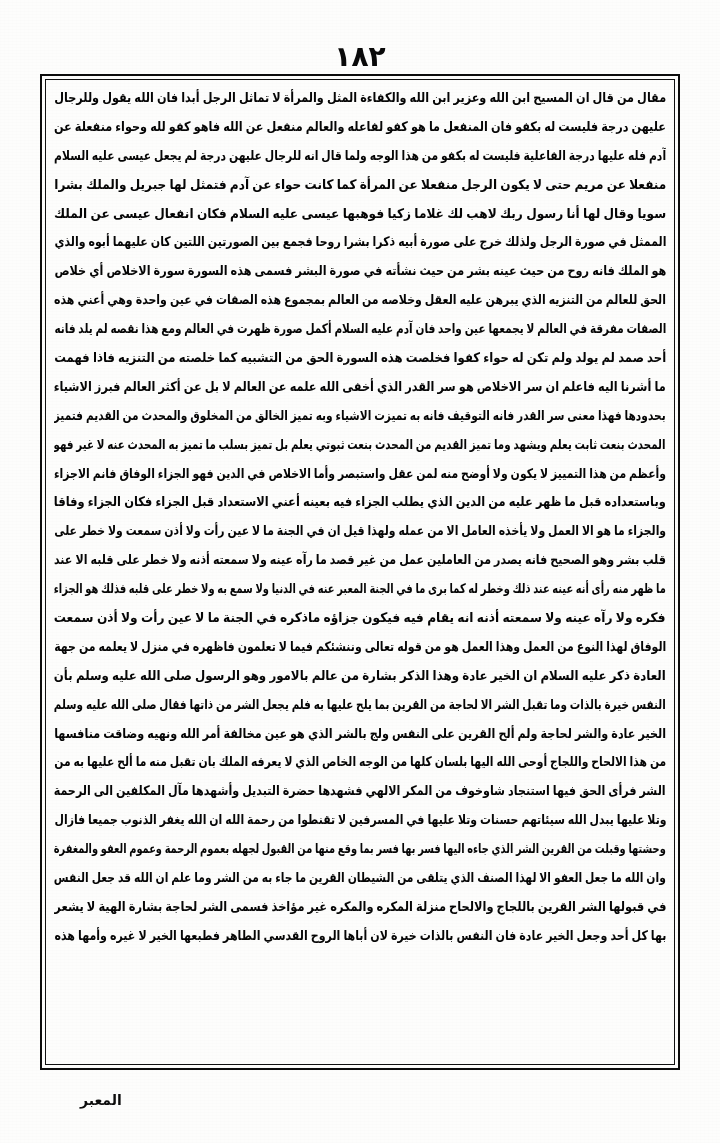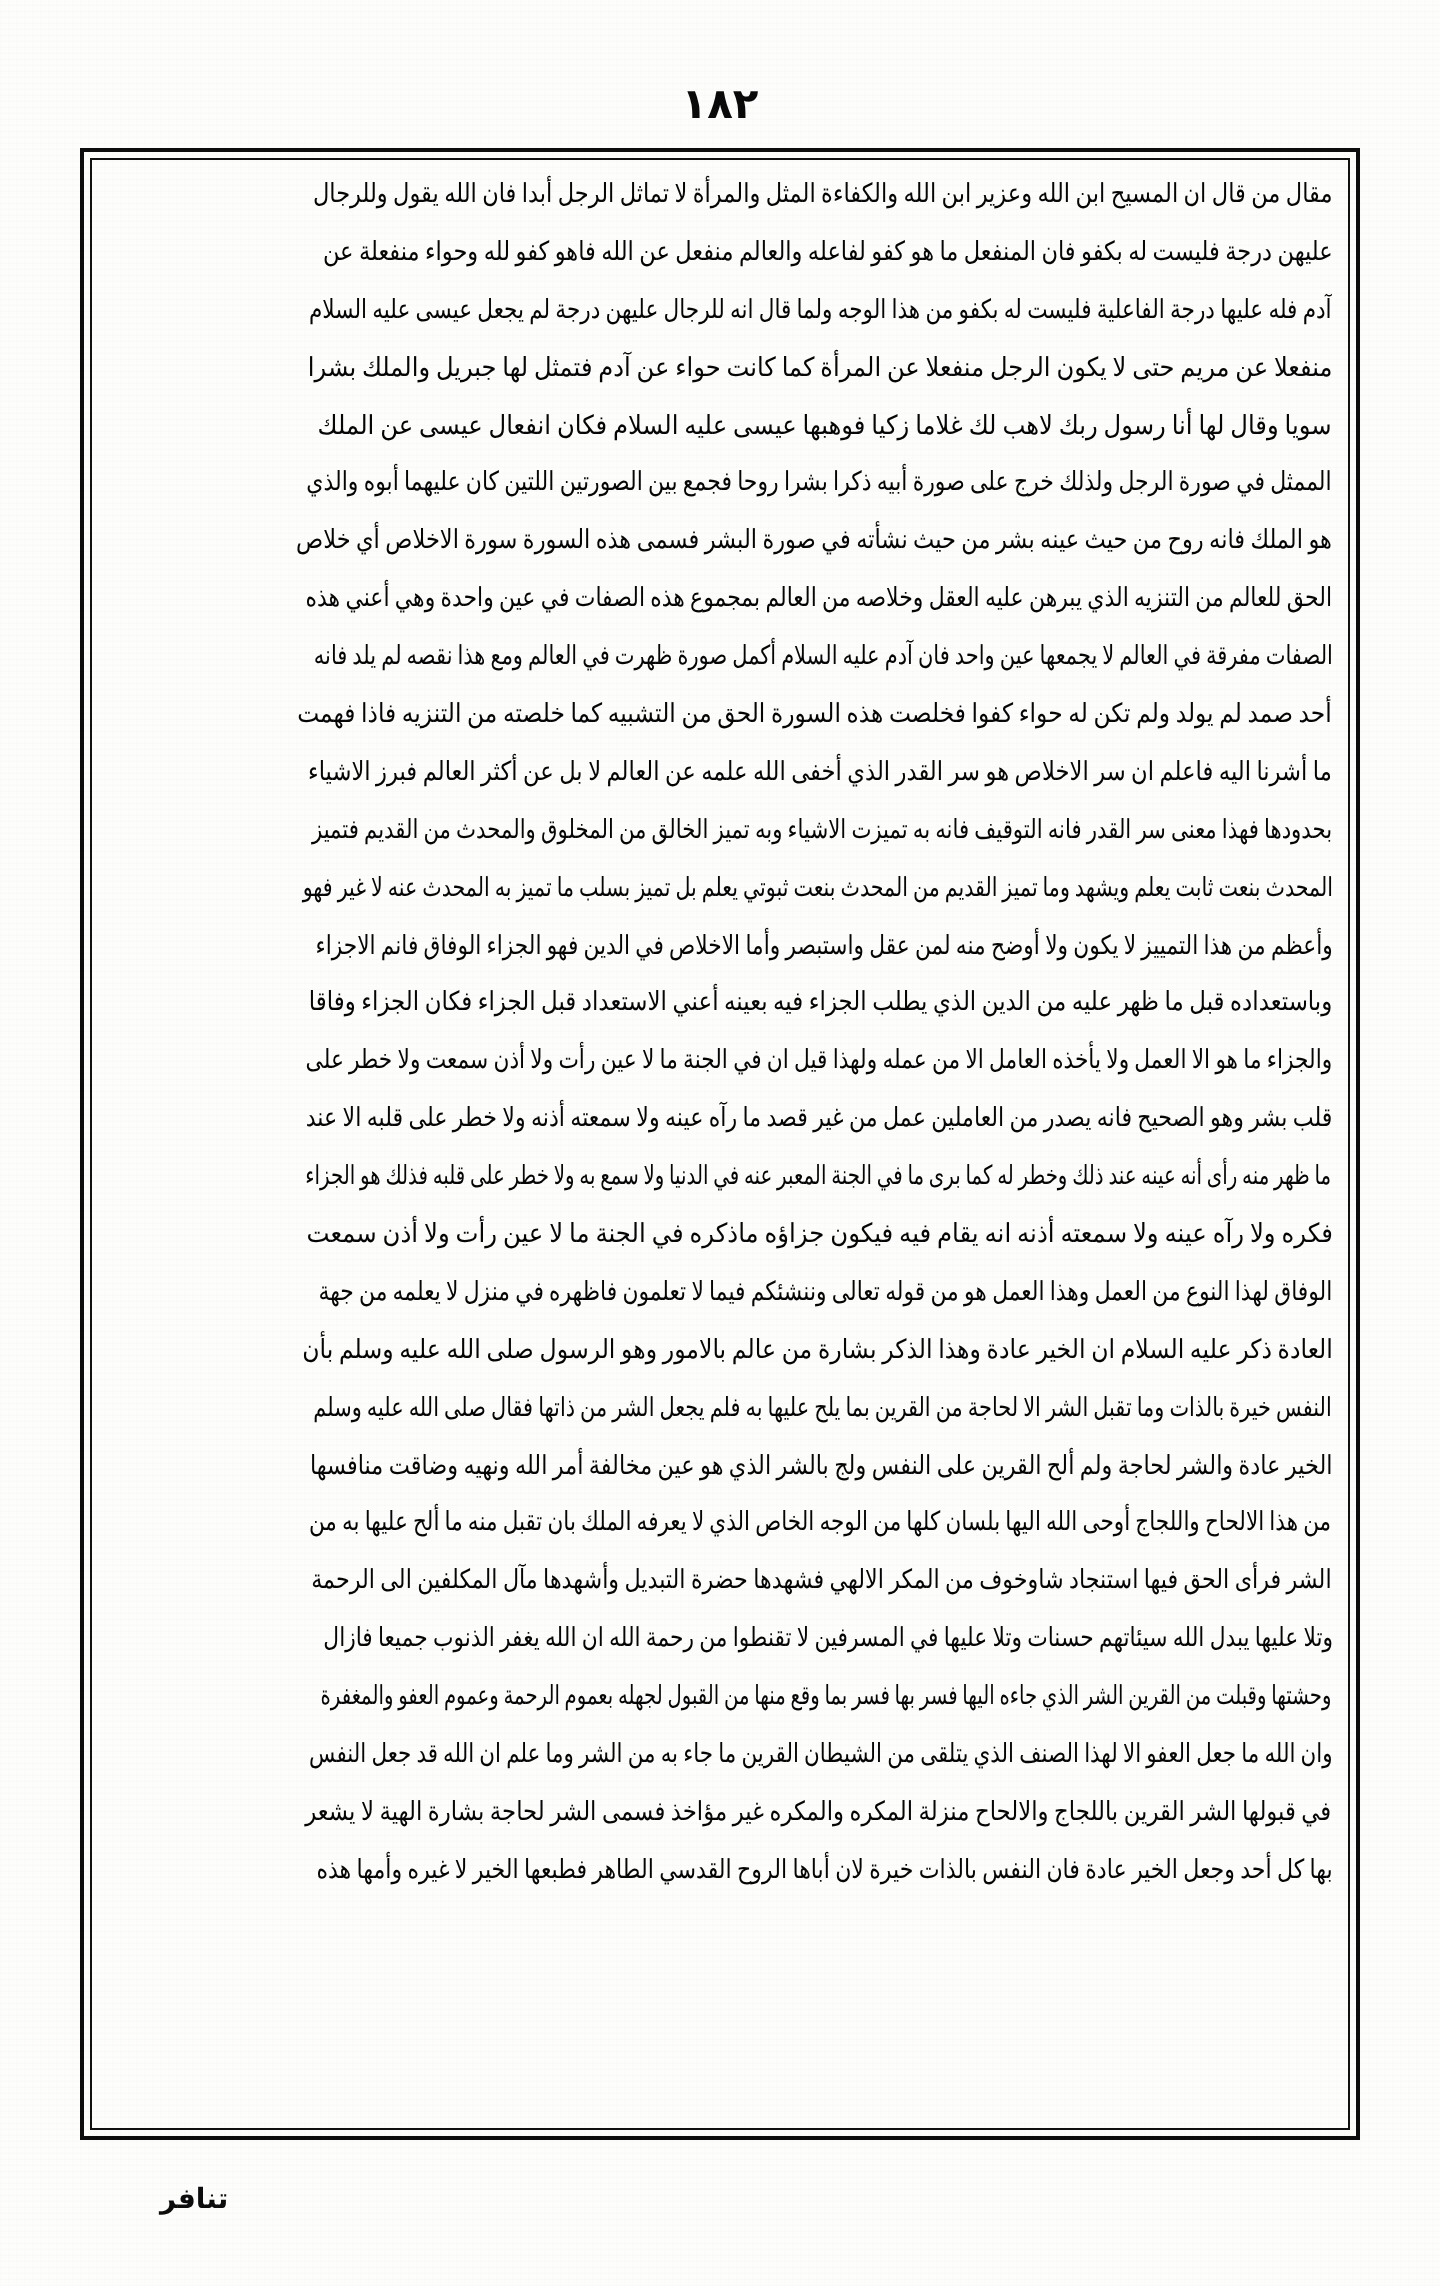--- a/index.html
+++ b/index.html
@@ -22,21 +22,21 @@
   }
 
   
   .page-number {
     position: absolute;
     top: 40px;
     left: 0;
     right: 0;
     text-align: center;
     font-family: "DejaVu Sans", sans-serif;
-    font-size: 21px;
+    font-size: 28px;
     font-weight: 700;
     letter-spacing: 1px;
     color: #0a0a0a;
     direction: rtl;
   }
 
   
   .frame-outer {
     position: absolute;
     left: 40px;
@@ -65,21 +65,21 @@
     right: 8px;
     top: 4px;
     bottom: 2px;
     direction: rtl;
     text-align: justify;
     text-align-last: justify;
     font-family: "DejaVu Sans", sans-serif;
     font-size: 13.1px;
     line-height: 28.9px;
     color: #060606;
-    font-weight: 400;
+    font-weight: 700;
     word-spacing: -1px;
     letter-spacing: -0.2px;
   }
   .text-body .ln {
     display: block;
     white-space: nowrap;
     direction: rtl;
     unicode-bidi: isolate;
     transform-origin: right center;
     height: 28.9px;
@@ -151,16 +151,16 @@
           <div class="ln"><span style="width: auto; display: inline-block; transform-origin: right center; transform: scaleX(0.8492); white-space: nowrap;">الشر فرأى الحق فيها استنجاد شاوخوف من المكر الالهي فشهدها حضرة التبديل وأشهدها مآل المكلفين الى الرحمة</span></div>
           <div class="ln"><span style="width: auto; display: inline-block; transform-origin: right center; transform: scaleX(0.831); white-space: nowrap;">وتلا عليها يبدل الله سيئاتهم حسنات وتلا عليها في المسرفين لا تقنطوا من رحمة الله ان الله يغفر الذنوب جميعا فازال</span></div>
           <div class="ln"><span style="width: auto; display: inline-block; transform-origin: right center; transform: scaleX(0.7502); white-space: nowrap;">وحشتها وقبلت من القرين الشر الذي جاءه اليها فسر بها فسر بما وقع منها من القبول لجهله بعموم الرحمة وعموم العفو والمغفرة</span></div>
           <div class="ln"><span style="width: auto; display: inline-block; transform-origin: right center; transform: scaleX(0.8184); white-space: nowrap;">وان الله ما جعل العفو الا لهذا الصنف الذي يتلقى من الشيطان القرين ما جاء به من الشر وما علم ان الله قد جعل النفس</span></div>
           <div class="ln"><span style="width: auto; display: inline-block; transform-origin: right center; transform: scaleX(0.8701); white-space: nowrap;">في قبولها الشر القرين باللجاج والالحاح منزلة المكره والمكره غير مؤاخذ فسمى الشر لحاجة بشارة الهية لا يشعر</span></div>
           <div class="ln"><span style="width: auto; display: inline-block; transform-origin: right center; transform: scaleX(0.8436); white-space: nowrap;">بها كل أحد وجعل الخير عادة فان النفس بالذات خيرة لان أباها الروح القدسي الطاهر فطبعها الخير لا غيره وأمها هذه</span></div>
         </div>
     </div>
   </div>
 
-  <div class="catchword">تنافر</div>
+  <div class="catchword">المعبر</div>
 
   <div class="scan-grain"></div>
 </div>
 
 </body></html>

